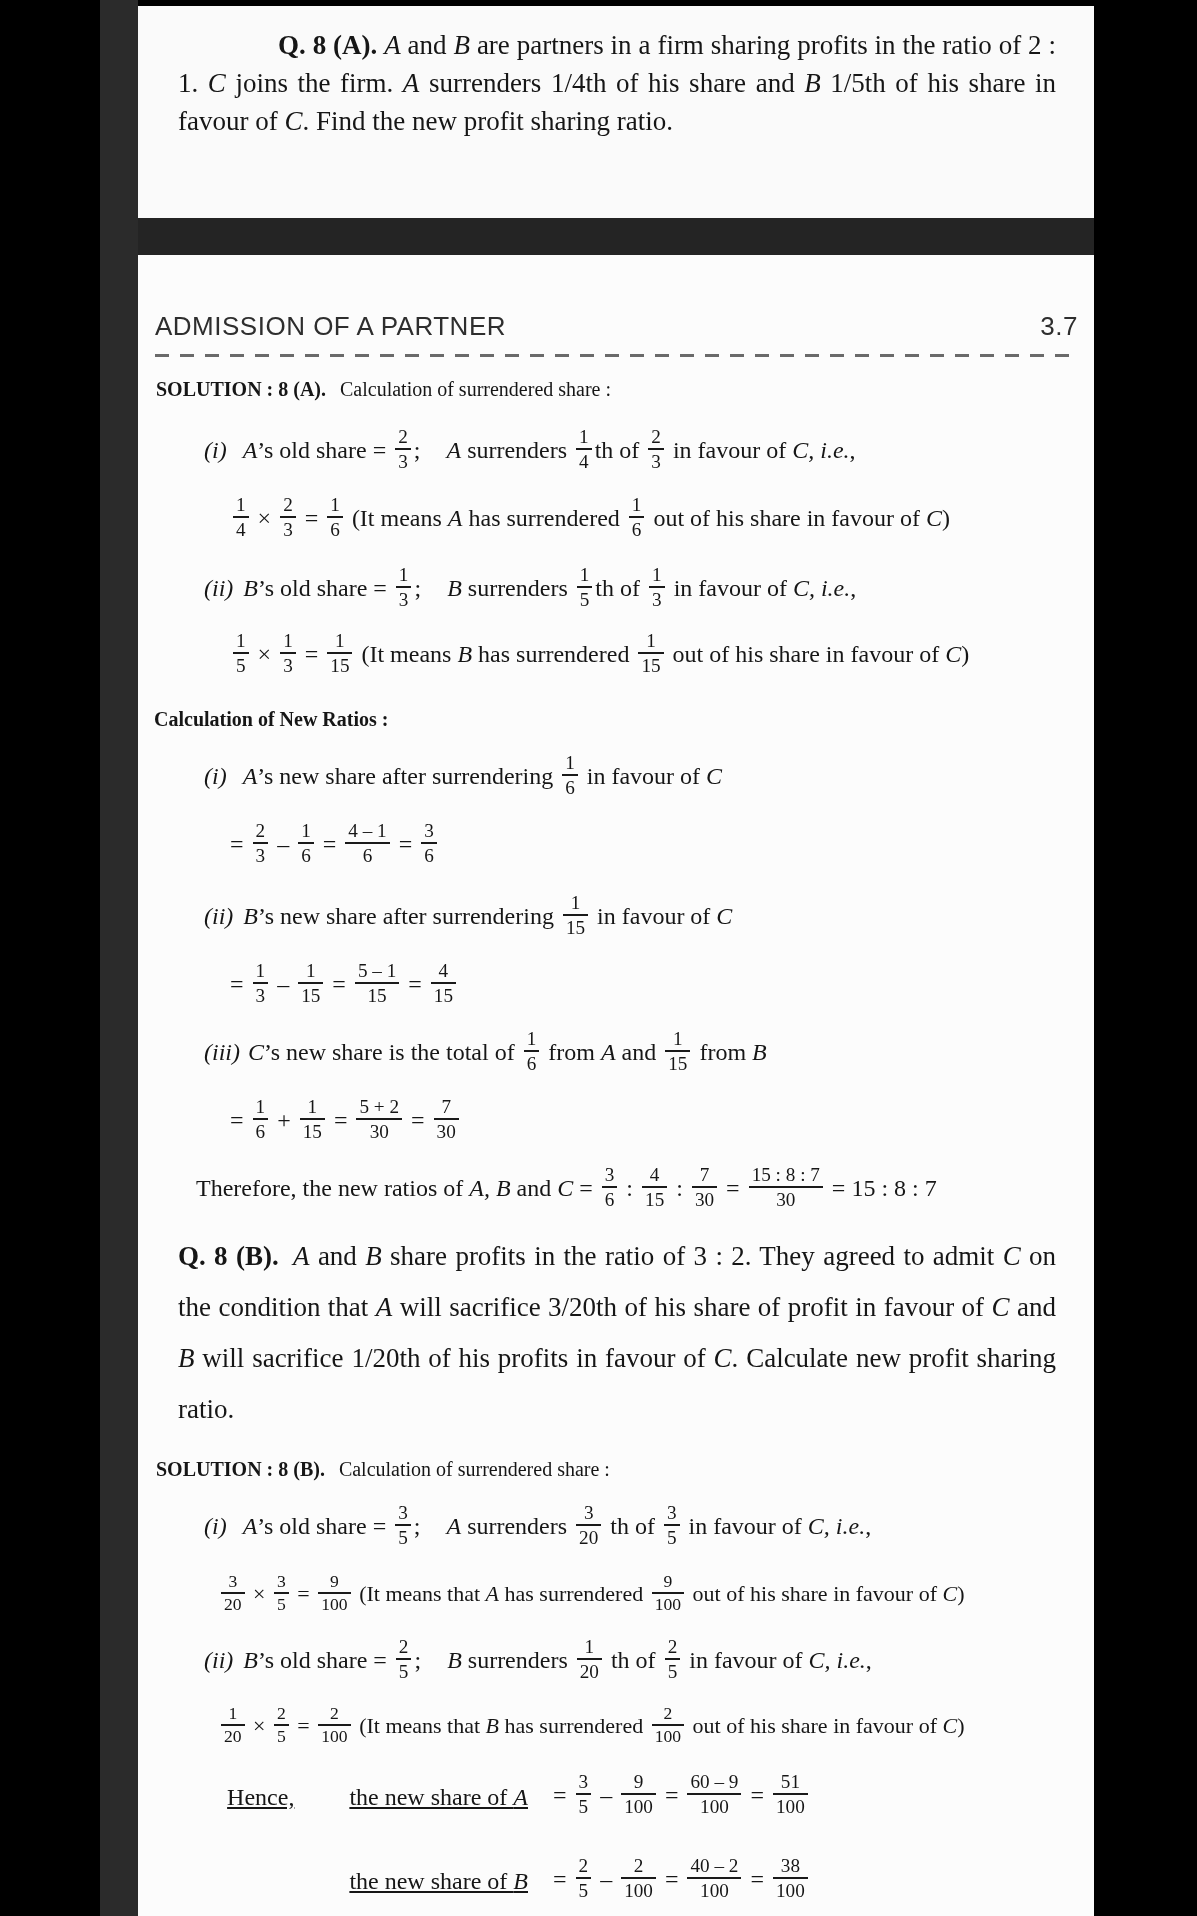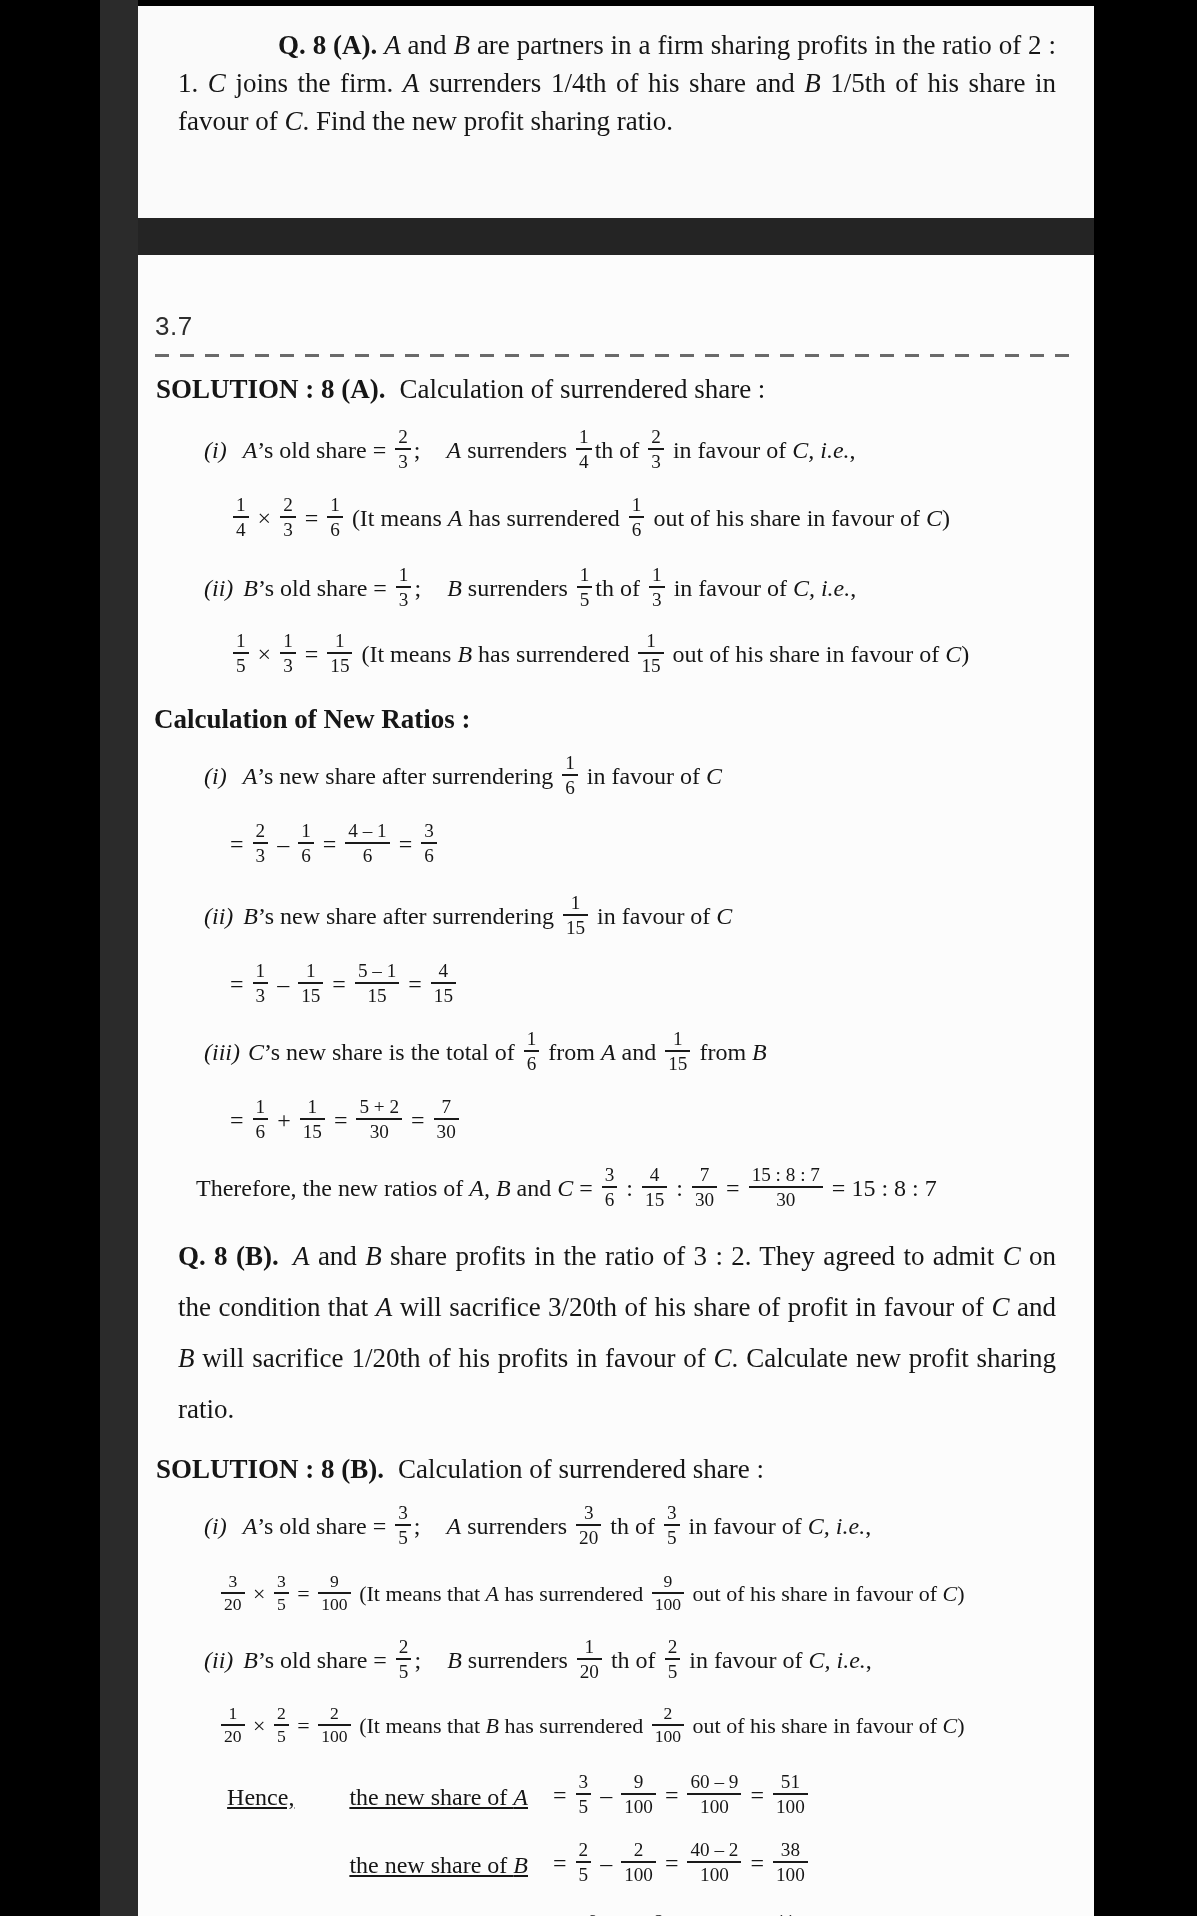--- a/index.html
+++ b/index.html
@@ -13,21 +13,21 @@
   .top-card{position:absolute;left:0;top:6px;width:956px;height:212px;background:#fafafa;}
   .sep-band{position:absolute;left:0;top:218px;width:956px;height:37px;background:#242424;}
   .page-card{position:absolute;left:0;top:255px;width:956px;height:1661px;background:#fcfcfc;overflow:hidden;}
   .q-para{margin:20px 38px 0 40px;font-size:27px;line-height:38px;text-align:justify;text-indent:100px;}
   .page-header{display:flex;justify-content:space-between;align-items:baseline;
     margin:56px 16px 0 17px;font-family:"Liberation Sans","DejaVu Sans",sans-serif;
     font-size:26px;color:#2e2e2e;letter-spacing:0.5px;}
   .dashed-rule{height:3px;margin:12px 14px 0 17px;
     background:repeating-linear-gradient(90deg,#6a6a6a 0 14px,transparent 14px 25px);}
   #content{margin-top:0;}
-  .mheading{height:36px;line-height:36px;font-size:27px;white-space:nowrap;}
+  .mheading{height:36px;line-height:36px;font-size:20px;white-space:nowrap;}
   .mline{height:58px;line-height:58px;font-size:24px;white-space:nowrap;}
   .mpara{font-size:27px;line-height:51px;text-align:justify;width:878px;}
   .hrow{display:flex;align-items:center;height:64px;font-size:24px;white-space:nowrap;}
   .hlabel{flex:0 0 390px;text-align:right;text-decoration:underline;}
   .heq{margin-left:25px;}
   strong{font-weight:bold;}
   em{font-style:italic;}
   .sp{display:inline-block;}
   .fr{display:inline-block;vertical-align:middle;text-align:center;font-size:0.8em;
       line-height:1.1;margin:0 3px;transform:translateY(-3px);white-space:nowrap;}
@@ -41,20 +41,21 @@
 
 <div class="stage">
   <div class="top-card">
     <div class="q-para" id="qa-para"><strong>Q. 8 (A). </strong><em>A</em><span> and </span><em>B</em><span> are partners in a firm sharing profits in the ratio of 2 : 1. </span><em>C</em><span> joins the firm. </span><em>A</em><span> surrenders 1/4th of his share and </span><em>B</em><span> 1/5th of his share in favour of </span><em>C</em><span>. Find the new profit sharing ratio.</span></div>
   </div>
 
   <div class="sep-band"></div>
 
   <div class="page-card">
     <div class="page-header">
+      <span>ADMISSION OF A PARTNER</span>
       <span>3.7</span>
     </div>
     <div class="dashed-rule"></div>
     <div id="content">
         <div class="mheading" style="margin-top: 14px; margin-left: 18px;"><strong>SOLUTION : 8 (A).</strong><span class="sp" style="width: 14px;"></span><span>Calculation of surrendered share :</span></div>
         <div class="mline" style="margin-top: 14px; margin-left: 66px;"><em>(i)</em><span class="sp" style="width: 16px;"></span><em>A</em><span>’s old share = </span><span class="fr"><span class="fn">2</span><span class="fd">3</span></span><span>; </span><span class="sp" style="width: 20px;"></span><em>A</em><span> surrenders </span><span class="fr"><span class="fn">1</span><span class="fd">4</span></span><span>th of </span><span class="fr"><span class="fn">2</span><span class="fd">3</span></span><span> in favour of </span><em>C, i.e.</em><span>,</span></div>
         <div class="mline" style="margin-top: 10px; margin-left: 92px;"><span class="fr"><span class="fn">1</span><span class="fd">4</span></span><span> × </span><span class="fr"><span class="fn">2</span><span class="fd">3</span></span><span> = </span><span class="fr"><span class="fn">1</span><span class="fd">6</span></span><span> (It means </span><em>A</em><span> has surrendered </span><span class="fr"><span class="fn">1</span><span class="fd">6</span></span><span> out of his share in favour of </span><em>C</em><span>)</span></div>
         <div class="mline" style="margin-top: 12px; margin-left: 66px;"><em>(ii)</em><span class="sp" style="width: 10px;"></span><em>B</em><span>’s old share = </span><span class="fr"><span class="fn">1</span><span class="fd">3</span></span><span>; </span><span class="sp" style="width: 20px;"></span><em>B</em><span> surrenders </span><span class="fr"><span class="fn">1</span><span class="fd">5</span></span><span>th of </span><span class="fr"><span class="fn">1</span><span class="fd">3</span></span><span> in favour of </span><em>C, i.e.</em><span>,</span></div>
         <div class="mline" style="margin-top: 8px; margin-left: 92px;"><span class="fr"><span class="fn">1</span><span class="fd">5</span></span><span> × </span><span class="fr"><span class="fn">1</span><span class="fd">3</span></span><span> = </span><span class="fr"><span class="fn">1</span><span class="fd">15</span></span><span> (It means </span><em>B</em><span> has surrendered </span><span class="fr"><span class="fn">1</span><span class="fd">15</span></span><span> out of his share in favour of </span><em>C</em><span>)</span></div>
         <div class="mheading" style="margin-top: 18px; margin-left: 16px;"><strong>Calculation of New Ratios :</strong></div>
@@ -68,21 +69,21 @@
         <div class="mpara" style="margin-top: 14px; margin-left: 40px;"><strong>Q. 8 (B). </strong><span class="sp" style="width: 6px;"></span><em>A</em><span> and </span><em>B</em><span> share profits in the ratio of 3 : 2. They agreed to admit </span><em>C</em><span> on the condition that </span><em>A</em><span> will sacrifice 3/20th of his share of profit in favour of </span><em>C</em><span> and </span><em>B</em><span> will sacrifice 1/20th of his profits in favour of </span><em>C</em><span>. Calculate new profit sharing ratio.</span></div>
         <div class="mheading" style="margin-top: 16px; margin-left: 18px;"><strong>SOLUTION : 8 (B).</strong><span class="sp" style="width: 14px;"></span><span>Calculation of surrendered share :</span></div>
         <div class="mline" style="margin-top: 10px; margin-left: 66px;"><em>(i)</em><span class="sp" style="width: 16px;"></span><em>A</em><span>’s old share = </span><span class="fr"><span class="fn">3</span><span class="fd">5</span></span><span>; </span><span class="sp" style="width: 20px;"></span><em>A</em><span> surrenders </span><span class="fr"><span class="fn">3</span><span class="fd">20</span></span><span> th of </span><span class="fr"><span class="fn">3</span><span class="fd">5</span></span><span> in favour of </span><em>C, i.e.</em><span>,</span></div>
         <div class="mline" style="margin-top: 10px; margin-left: 80px; font-size: 22px;"><span class="fr"><span class="fn">3</span><span class="fd">20</span></span><span> × </span><span class="fr"><span class="fn">3</span><span class="fd">5</span></span><span> = </span><span class="fr"><span class="fn">9</span><span class="fd">100</span></span><span> (It means that </span><em>A</em><span> has surrendered </span><span class="fr"><span class="fn">9</span><span class="fd">100</span></span><span> out of his share in favour of </span><em>C</em><span>)</span></div>
         <div class="mline" style="margin-top: 8px; margin-left: 66px;"><em>(ii)</em><span class="sp" style="width: 10px;"></span><em>B</em><span>’s old share = </span><span class="fr"><span class="fn">2</span><span class="fd">5</span></span><span>; </span><span class="sp" style="width: 20px;"></span><em>B</em><span> surrenders </span><span class="fr"><span class="fn">1</span><span class="fd">20</span></span><span> th of </span><span class="fr"><span class="fn">2</span><span class="fd">5</span></span><span> in favour of </span><em>C, i.e.</em><span>,</span></div>
         <div class="mline" style="margin-top: 8px; margin-left: 80px; font-size: 22px;"><span class="fr"><span class="fn">1</span><span class="fd">20</span></span><span> × </span><span class="fr"><span class="fn">2</span><span class="fd">5</span></span><span> = </span><span class="fr"><span class="fn">2</span><span class="fd">100</span></span><span> (It means that </span><em>B</em><span> has surrendered </span><span class="fr"><span class="fn">2</span><span class="fd">100</span></span><span> out of his share in favour of </span><em>C</em><span>)</span></div>
         <div class="hrow" style="margin-top: 10px;">
           <div class="hlabel"><span>Hence,</span><span class="sp" style="width: 55px;"></span><span>the new share of </span><em>A</em></div>
           <div class="heq"><span>= </span><span class="fr"><span class="fn">3</span><span class="fd">5</span></span><span> – </span><span class="fr"><span class="fn">9</span><span class="fd">100</span></span><span> = </span><span class="fr"><span class="fn">60 – 9</span><span class="fd">100</span></span><span> = </span><span class="fr"><span class="fn">51</span><span class="fd">100</span></span></div>
         </div>
-        <div class="hrow" style="margin-top: 4px;">
+        <div class="hrow" style="margin-top: 20px;">
           <div class="hlabel"><span>the new share of </span><em>B</em></div>
           <div class="heq"><span>= </span><span class="fr"><span class="fn">2</span><span class="fd">5</span></span><span> – </span><span class="fr"><span class="fn">2</span><span class="fd">100</span></span><span> = </span><span class="fr"><span class="fn">40 – 2</span><span class="fd">100</span></span><span> = </span><span class="fr"><span class="fn">38</span><span class="fd">100</span></span></div>
         </div>
         <div class="hrow" style="margin-top: 8px;">
           <div class="hlabel"><span>share of </span><em>C</em></div>
           <div class="heq"><span>= </span><span class="fr"><span class="fn">9</span><span class="fd">100</span></span><span> + </span><span class="fr"><span class="fn">2</span><span class="fd">100</span></span><span class="sp" style="width: 66px;"></span><span>= </span><span class="fr"><span class="fn">11</span><span class="fd">100</span></span></div>
         </div>
       </div>
   </div>
 </div>

